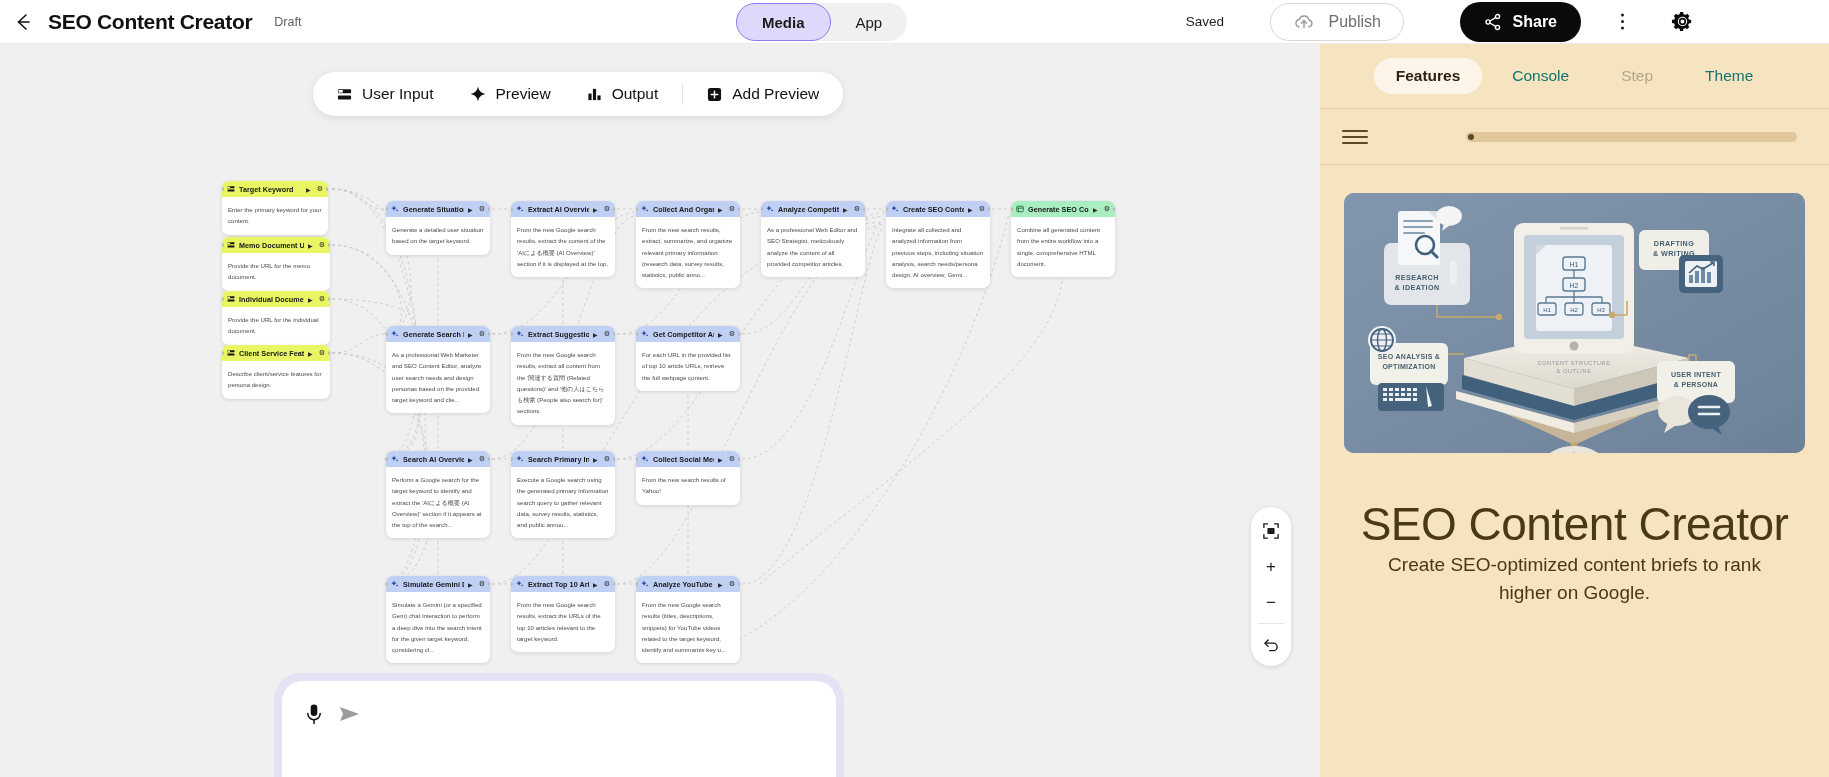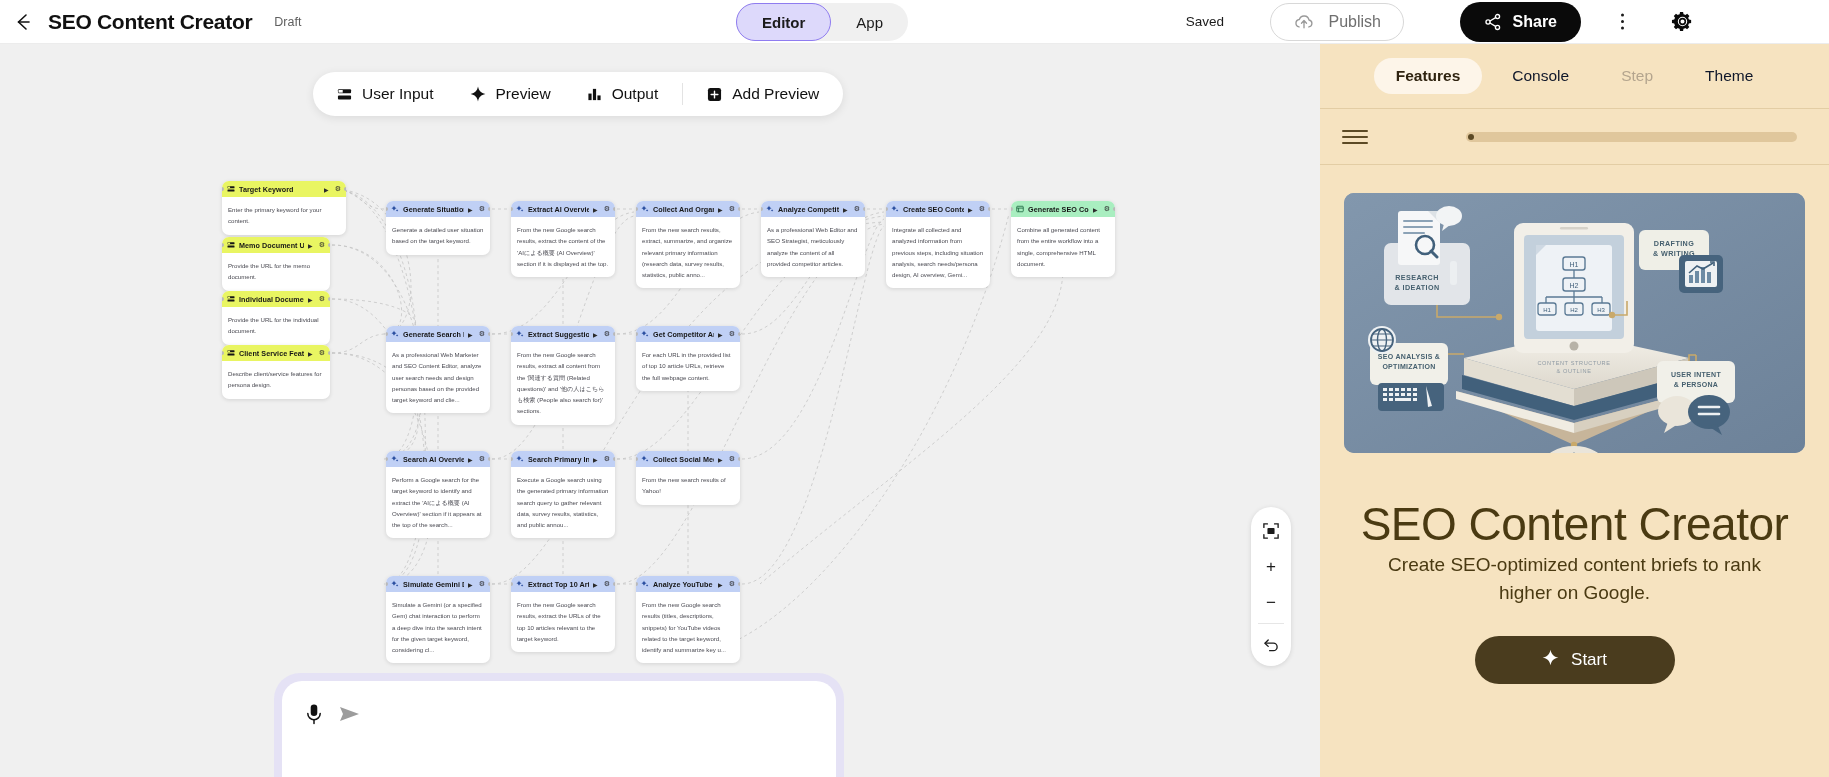--- a/index.html
+++ b/index.html
@@ -153,21 +153,21 @@
   .rpanel {
     position: absolute; left: 1320px; top: 44px; width: 509px; height: 733px;
     background: #f6e3c0; overflow: hidden;
   }
   .rtabs {
     height: 65px; display: flex; align-items: center; justify-content: center;
     gap: 8px; border-bottom: 1px solid #e3cda4;
   }
   .rtab {
     padding: 9px 22px; border-radius: 18px; font-size: 15.5px;
-    color: #0f172a; cursor: pointer; font-weight: 500;
+    color: #0f766e; cursor: pointer; font-weight: 500;
   }
   .rtab.active { background: #fdf5e9; color: #2f2310; font-weight: 600; }
   .rtab.disabled { color: #b4a58e; text-align: right; }
   .rbar {
     height: 56px; display: flex; align-items: center; padding: 0 22px; gap: 22px;
     border-bottom: 1px solid #e3cda4;
   }
   .hamburger { display: flex; flex-direction: column; gap: 4px; cursor: pointer; width: 26px; }
   .hamburger span { display:block; height: 2px; background: #5c4a25; border-radius: 2px; }
   .urlbar {
@@ -209,21 +209,21 @@
     <div class="back-arrow">
       <svg width="22" height="22" viewBox="0 0 22 22">
         <path d="M14 4 L6.5 11 L14 18" fill="none" stroke="#111" stroke-width="1.6" stroke-linecap="round" stroke-linejoin="round"></path>
         <path d="M6.5 11 H17" fill="none" stroke="#111" stroke-width="1.6" stroke-linecap="round"></path>
       </svg>
     </div>
     <div class="app-title">SEO Content Creator</div>
     <div class="draft-badge">Draft</div>
 
     <div class="seg-wrap">
-      <div class="seg active">Editor</div>
+      <div class="seg active">Media</div>
       <div class="seg">App</div>
     </div>
 
     <div class="saved-label">Saved</div>
 
     <div class="publish-btn">
       <svg width="22" height="18" viewBox="0 0 24 20">
         <path d="M6.5 15.5 A4.2 4.2 0 0 1 6.8 7.2 A5.6 5.6 0 0 1 17.6 7.8 A3.9 3.9 0 0 1 17.4 15.5" fill="none" stroke="#9a9a9a" stroke-width="1.5" stroke-linecap="round"></path>
         <path d="M12 16.5 V8.5 M9.2 11.3 L12 8.4 L14.8 11.3" fill="none" stroke="#9a9a9a" stroke-width="1.5" stroke-linecap="round" stroke-linejoin="round"></path>
       </svg>
@@ -347,21 +347,21 @@
           <svg width="15" height="15" viewBox="0 0 16 16">
             <rect x="1" y="1" width="14" height="14" rx="2.5" fill="#111"></rect>
             <path d="M8 4.4 V11.6 M4.4 8 H11.6" stroke="#fff" stroke-width="1.5" stroke-linecap="round"></path>
           </svg>
         </span>
         <span>Add Preview</span>
       </div>
     </div>
 
     <div id="nodes-layer">
-        <div class="node" style="left: 222px; top: 137px; width: 124px; min-height: 52px;">
+        <div class="node" style="left: 222px; top: 137px; width: 106px; min-height: 52px;">
           <div class="node-head yellow">
             <span class="node-hicon">
               <svg width="8" height="8" viewBox="0 0 16 16">
                 <rect x="1" y="2.5" width="14" height="4.2" rx="1" fill="#161616"></rect>
                 <rect x="1" y="9" width="14" height="4.2" rx="1" fill="#161616"></rect>
                 <rect x="1.6" y="3.2" width="4.5" height="2.8" fill="#e9f562"></rect>
               </svg>
             </span>
             <span class="node-title">Target Keyword</span>
             <span class="node-play">▶</span>
@@ -850,23 +850,15 @@
 
         <ellipse cx="230" cy="271" rx="30" ry="18" fill="#eae5da"></ellipse>
         <ellipse cx="212" cy="272" rx="16" ry="13" fill="#eae5da"></ellipse>
         <ellipse cx="248" cy="272" rx="16" ry="13" fill="#eae5da"></ellipse>
         <path d="M230 282 V262 M222 269 L230 261 L238 269" stroke="#46637d" stroke-width="3" fill="none" stroke-linecap="round" stroke-linejoin="round"></path>
       </svg>
     </div>
 
     <div class="r-title">SEO Content Creator</div>
     <div class="r-sub">Create SEO-optimized content briefs to rank higher on Google.</div>
-    <div class="start-btn">
-      <span>
-        <svg width="17" height="17" viewBox="0 0 16 16">
-          <path d="M8 0.6 C 8.9 5 11 7.1 15.4 8 C 11 8.9 8.9 11 8 15.4 C 7.1 11 5 8.9 0.6 8 C 5 7.1 7.1 5 8 0.6 Z" fill="#fff"></path>
-        </svg>
-      </span>
-      <span>Start</span>
-    </div>
   </div>
 
 </div>
 
 </body></html>

